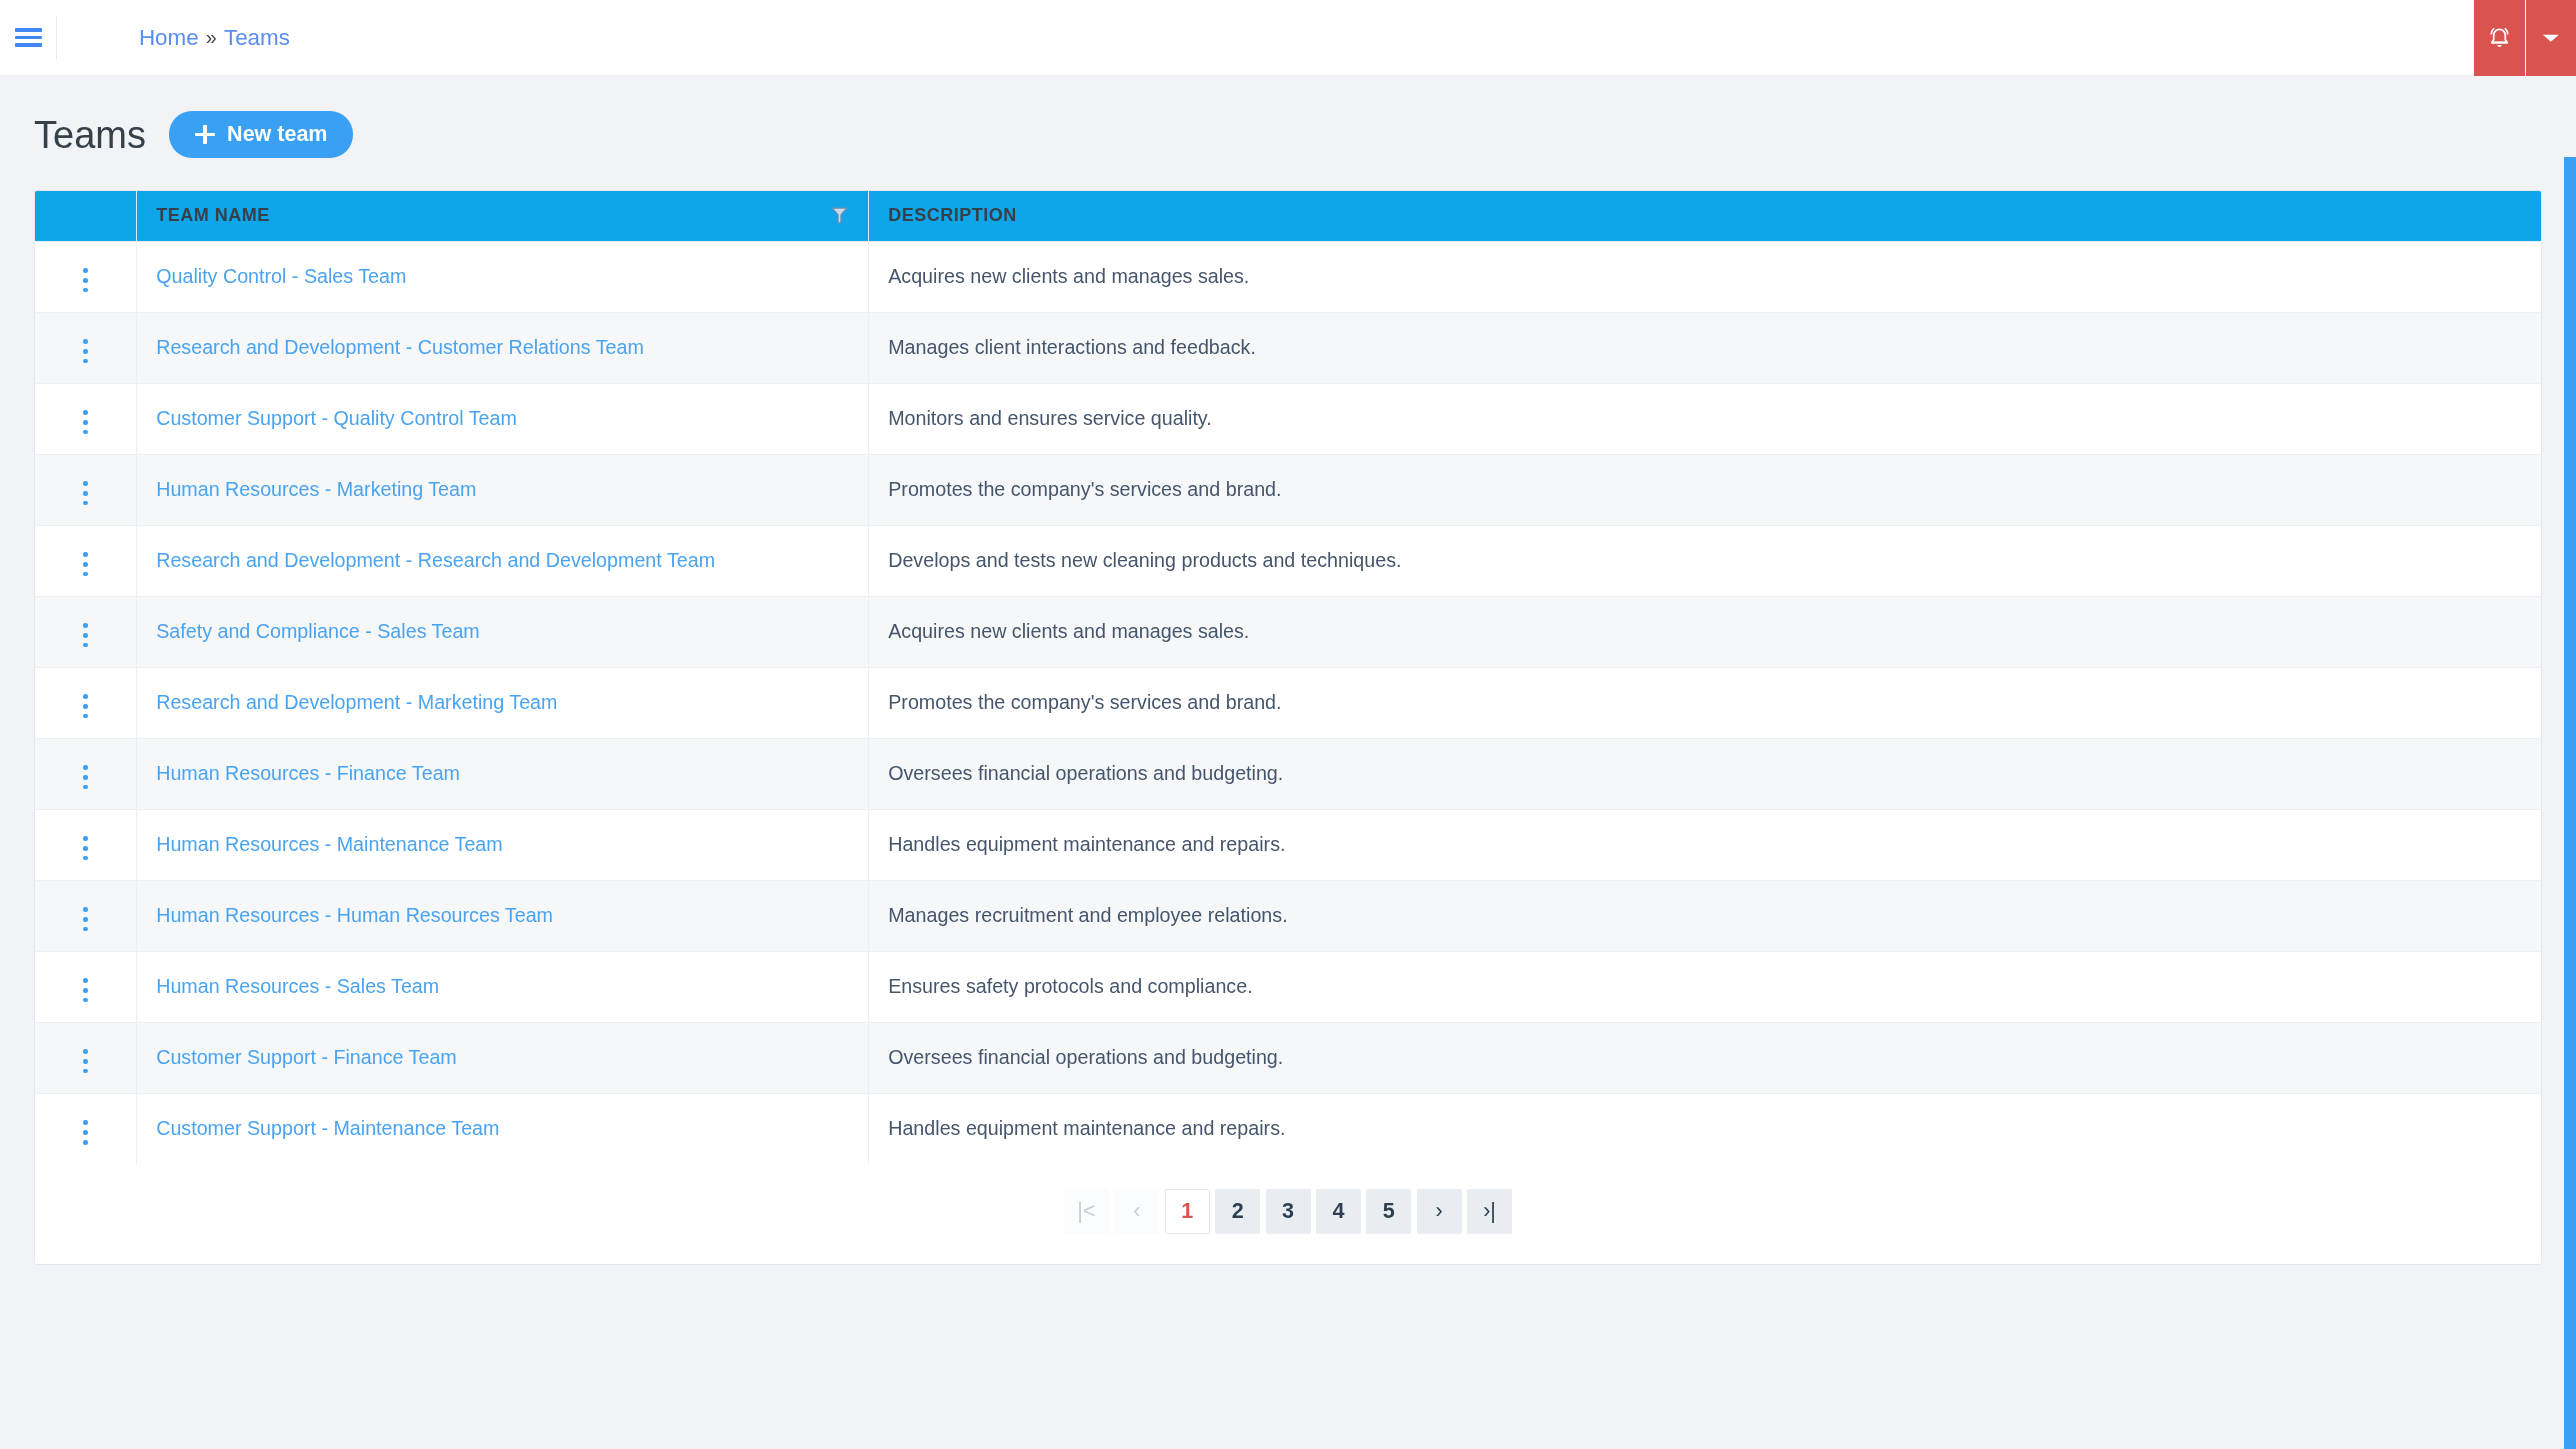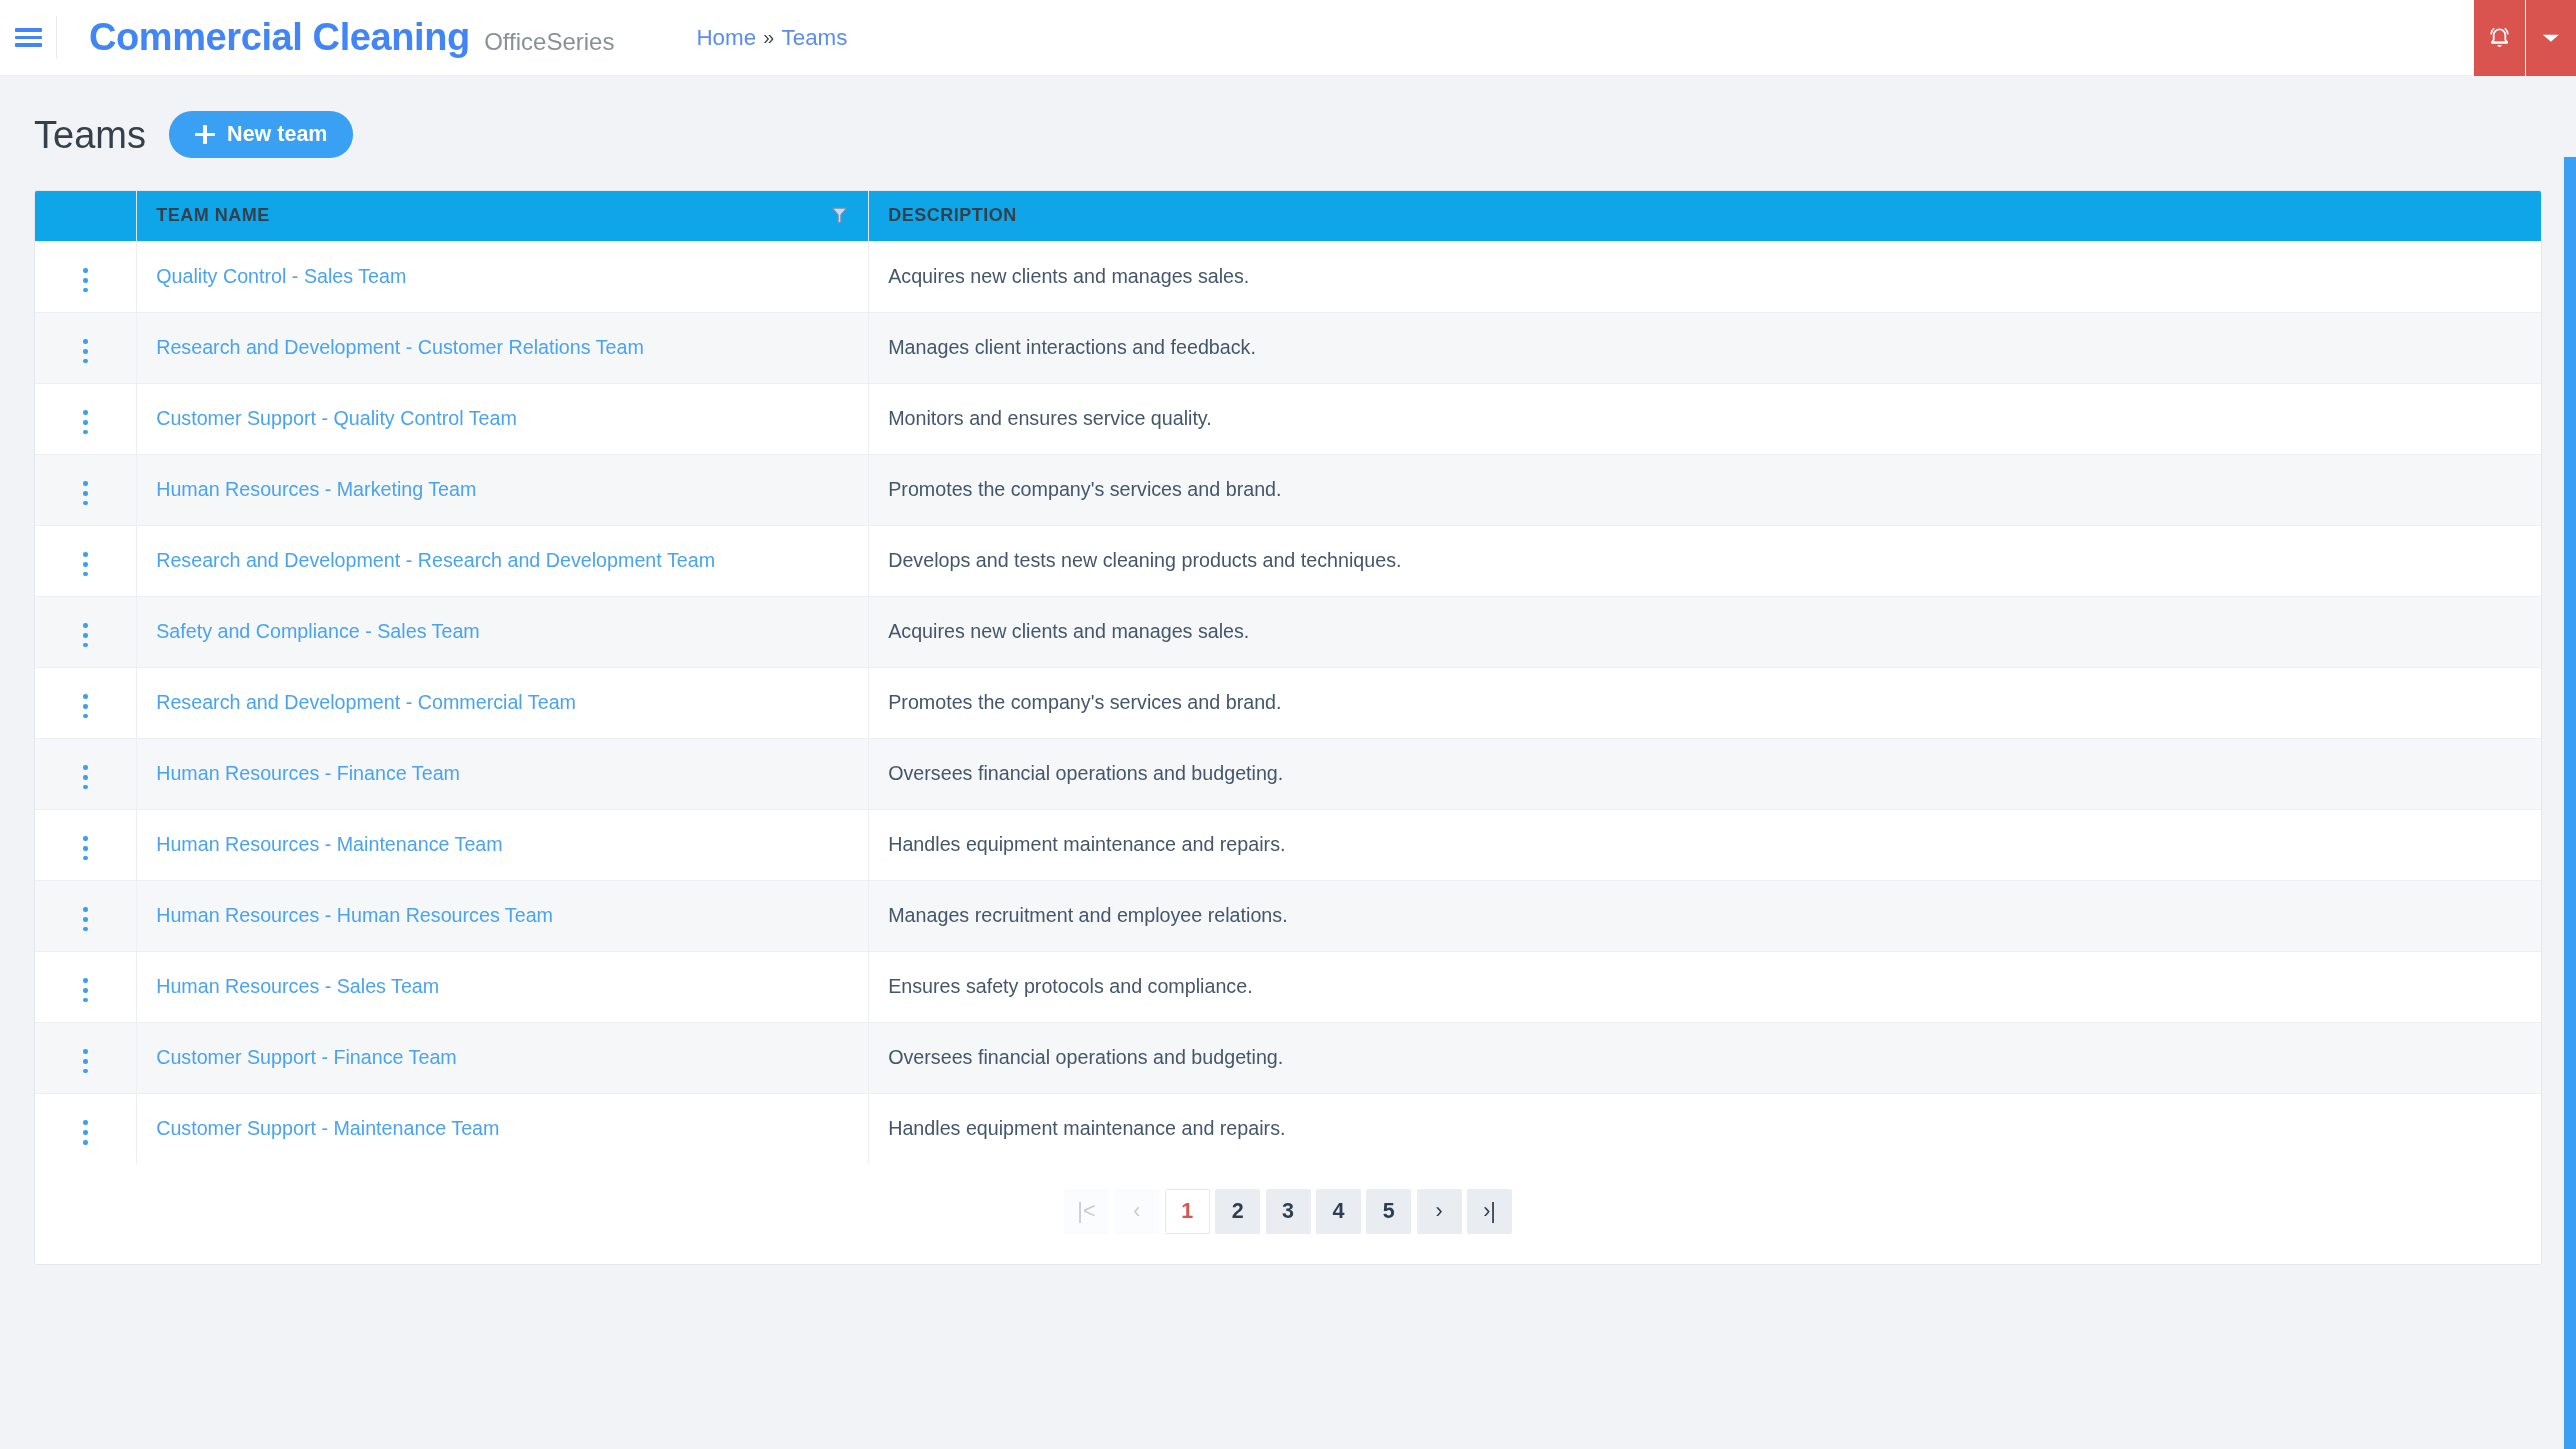--- a/index.html
+++ b/index.html
@@ -299,24 +299,20 @@
   <div class="hamburger-wrap">
     <div class="hamburger">
       <span></span>
         <span></span>
         <span></span>
     </div>
   </div>
 
   <div class="brand-divider"></div>
 
-  <div class="brand">
-    <div class="brand-name">Commercial Cleaning</div>
-    <div class="brand-sub">OfficeSeries</div>
-  </div>
 
   <div class="breadcrumb">
     <a>Home</a>
     <span class="sep">»</span>
     <a>Teams</a>
   </div>
 
   <div class="topbar-right">
     <div class="tb-btn">
       <svg width="25" height="27" viewBox="0 0 24 26">
@@ -415,21 +411,21 @@
               </span></td>
             <td><a class="team-link">Safety and Compliance - Sales Team</a></td>
             <td class="cell-desc">Acquires new clients and manages sales.</td>
           </tr>
           <tr>
             <td class="cell-menu"><span class="kebab">
                 <i></i>
                 <i></i>
                 <i></i>
               </span></td>
-            <td><a class="team-link">Research and Development - Commercial Team</a></td>
+            <td><a class="team-link">Research and Development - Marketing Team</a></td>
             <td class="cell-desc">Promotes the company's services and brand.</td>
           </tr>
           <tr>
             <td class="cell-menu"><span class="kebab">
                 <i></i>
                 <i></i>
                 <i></i>
               </span></td>
             <td><a class="team-link">Human Resources - Finance Team</a></td>
             <td class="cell-desc">Oversees financial operations and budgeting.</td>

